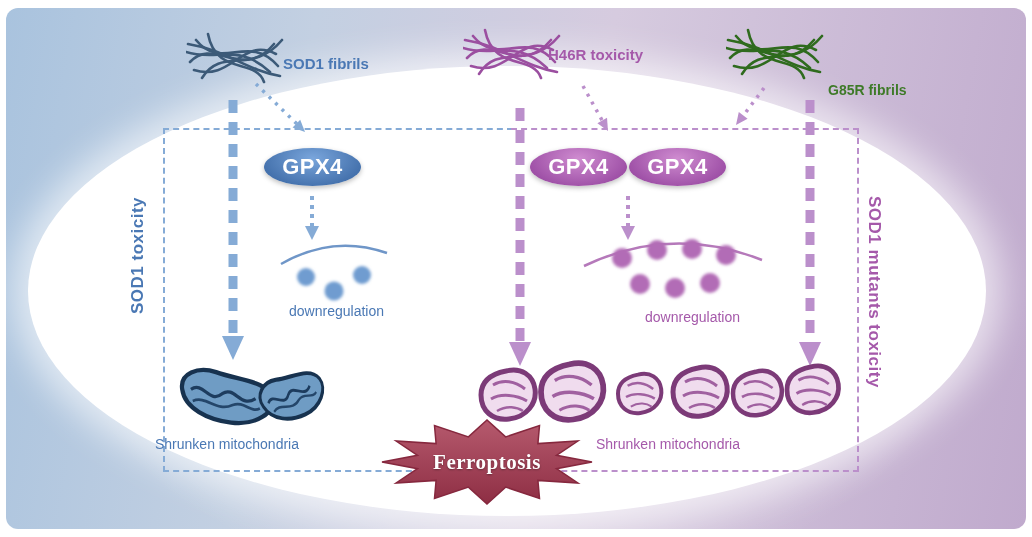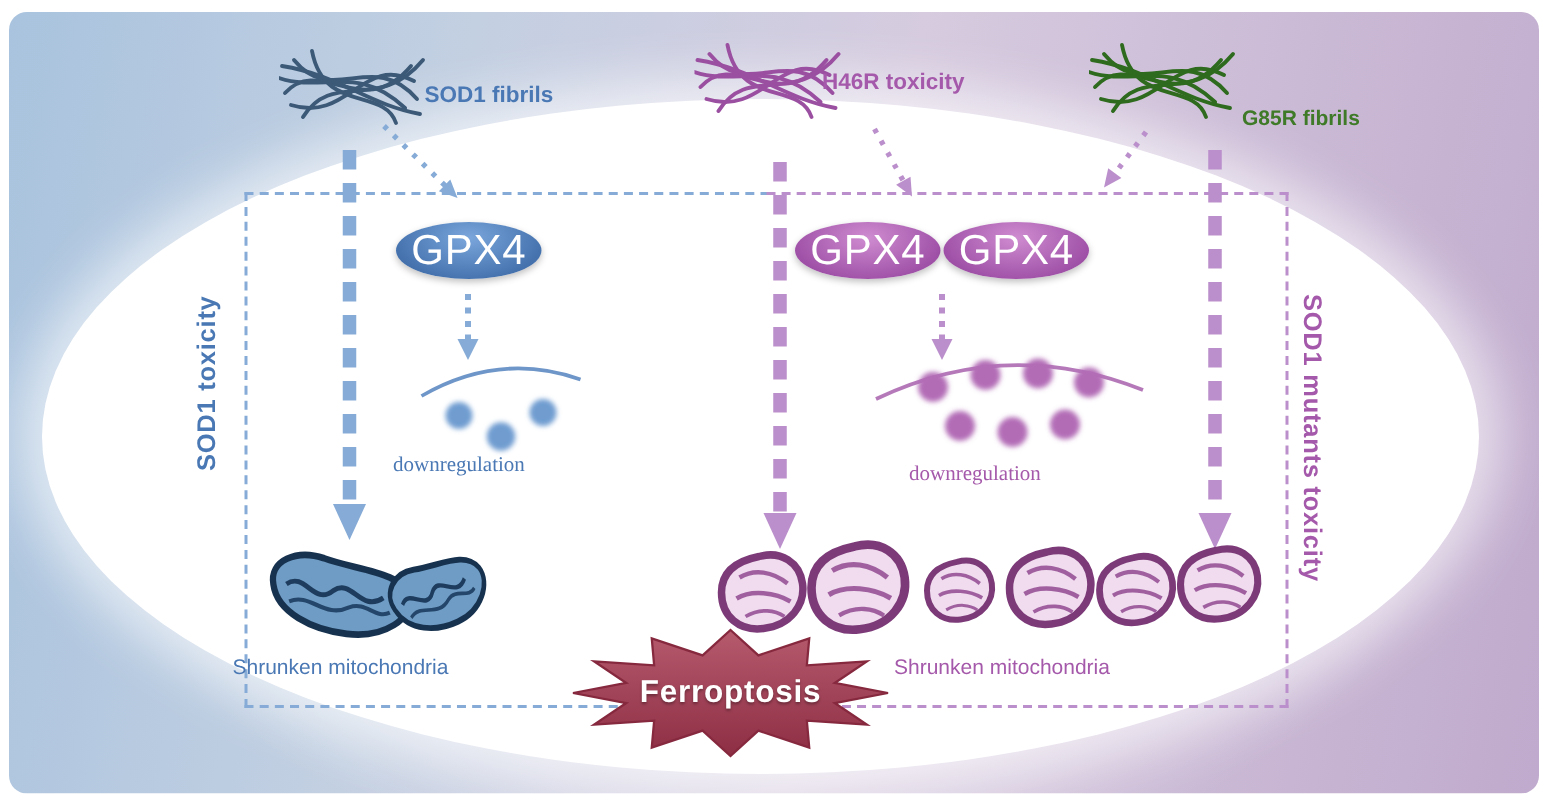--- a/index.html
+++ b/index.html
@@ -35,41 +35,42 @@
     left:858px;top:142px;height:300px;width:26px;
     writing-mode:vertical-rl;color:var(--purple,#a559aa);text-align:center;
   }
   .fibril{position:absolute;width:100px;height:60px;}
   .fibril.sod1{left:186px;top:30px;color:var(--blue_fibril,#3c5a78);}
   .fibril.h46r{left:463px;top:26px;color:var(--purple_fibril,#9b4fa0);}
   .fibril.g85r{left:726px;top:26px;color:var(--green_fibril,#2f6b1e);}
   .fibril-label{position:absolute;font-size:15px;font-weight:bold;white-space:nowrap;}
   .fibril-label.sod1{left:283px;top:55px;color:var(--blue,#4a78b4);}
   .fibril-label.h46r{left:548px;top:46px;color:var(--purple,#a559aa);}
-  .fibril-label.g85r{left:828px;top:70px;color:var(--green,#3e7a28);font-size:14px;}
+  .fibril-label.g85r{left:828px;top:82px;color:var(--green,#3e7a28);font-size:14px;}
   .overlay{position:absolute;left:0;top:0;width:1032px;height:537px;pointer-events:none;}
   .gpx4{
     position:absolute;width:97px;height:38px;border-radius:50%;
     display:flex;align-items:center;justify-content:center;
-    color:#fff;font-weight:normal;font-size:28px;letter-spacing:.5px;
+    color:#fff;font-weight:bold;font-size:22px;letter-spacing:.5px;
     box-shadow:0 2px 5px rgba(0,0,0,.25);
   }
   .gpx4.blue{left:264px;top:148px;background:radial-gradient(ellipse at 50% 28%,#7aa6dc,#4673ae 72%,#3a62a0);}
   .gpx4.p1{left:530px;top:148px;background:radial-gradient(ellipse at 50% 28%,#cf8cd0,#a052a8 72%,#8f4496);}
   .gpx4.p2{left:629px;top:148px;background:radial-gradient(ellipse at 50% 28%,#cf8cd0,#a052a8 72%,#8f4496);}
-  .downreg{position:absolute;font-size:14px;text-align:left;font-family:Liberation Serif, serif;}
+  .downreg{position:absolute;font-size:14px;text-align:right;}
   .downreg.blue{left:262px;top:303px;width:122px;color:var(--blue,#4a78b4);}
   .downreg.purple{left:606px;top:309px;width:134px;color:var(--purple,#a559aa);}
   .mito-label{position:absolute;font-size:14px;text-align:left;}
   .mito-label.blue{left:155px;top:436px;width:180px;color:var(--blue,#4a78b4);}
   .mito-label.purple{left:596px;top:436px;width:214px;color:var(--purple,#a559aa);}
   .ferroptosis-label{
     position:absolute;left:387px;top:450px;width:200px;text-align:center;
     color:#fff;font-weight:bold;font-size:21px;letter-spacing:.5px;
     text-shadow:0 1px 2px rgba(0,0,0,.35);
+    font-family:Liberation Serif, serif;
   }
 </style>
 </head>
 <body>
 
 <div class="canvas">
 
   <div class="backdrop"></div>
   <div class="ellipse"></div>
 

